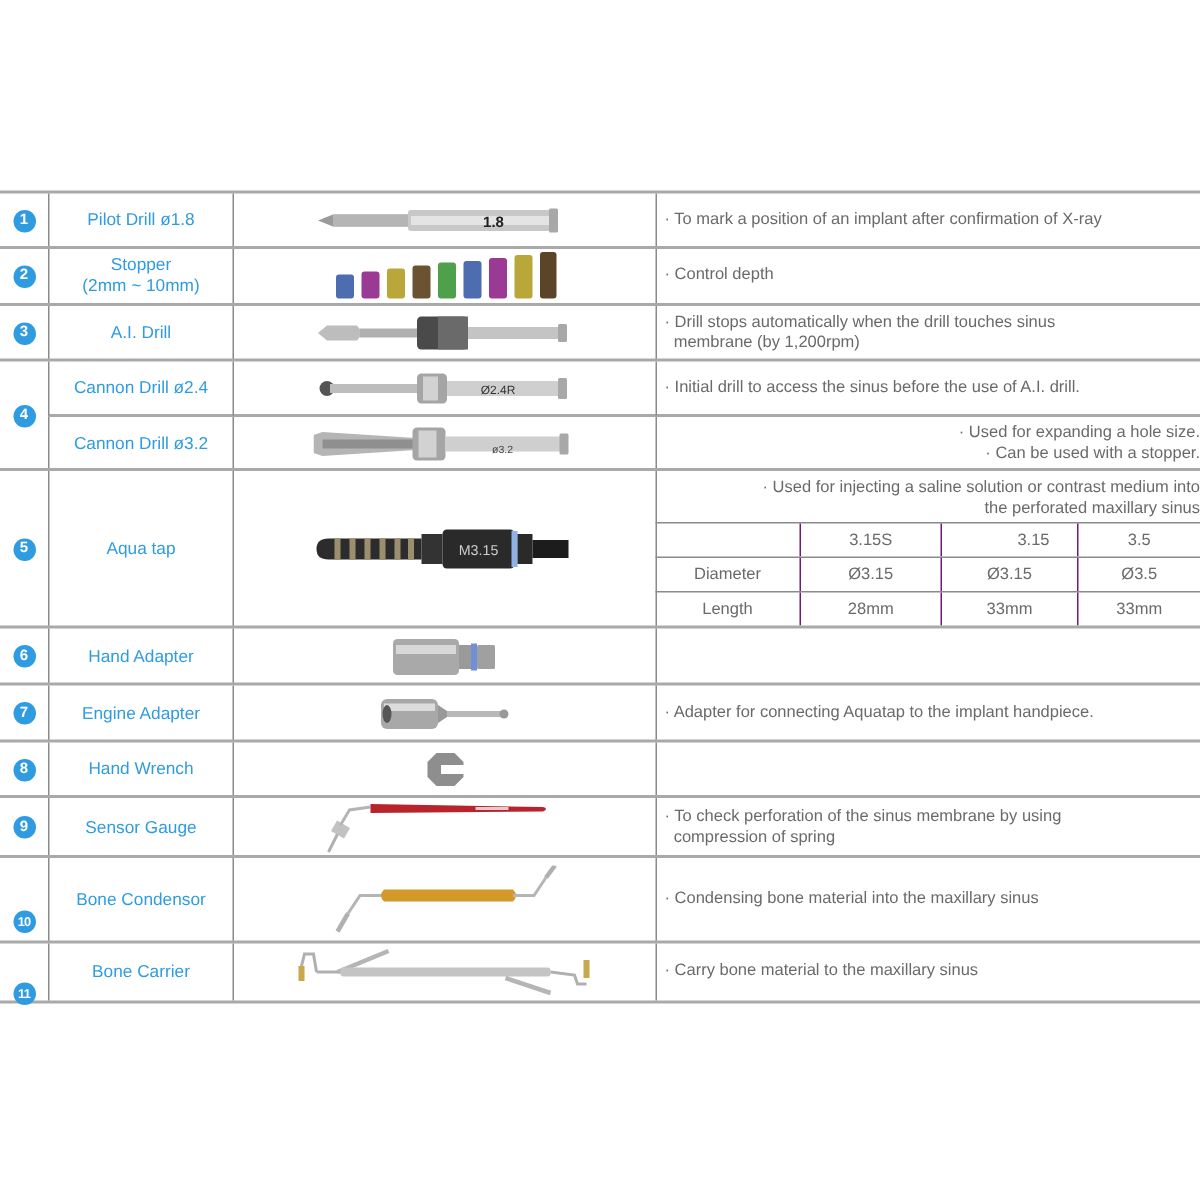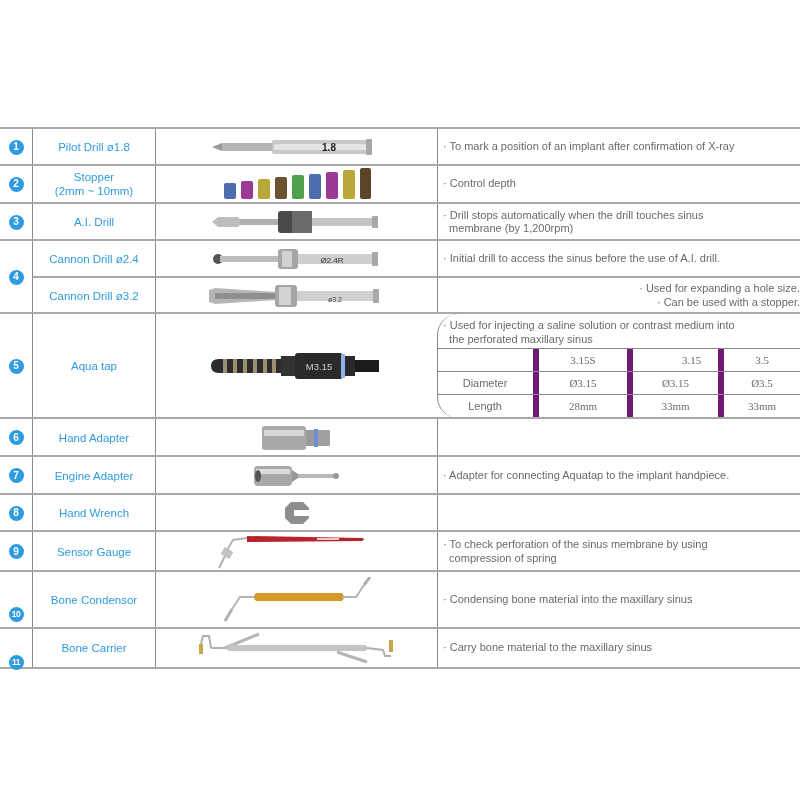--- a/index.html
+++ b/index.html
@@ -18,21 +18,21 @@
   .badge { width:15px; height:15px; border-radius:50%; background:#2f9be0; color:#fff; font-weight:bold;
            font-size:10px; display:flex; align-items:center; justify-content:center; line-height:1; }
   .badge.sm { font-size:8.5px; letter-spacing:-0.5px;margin-top:28px; }
   .desc-lines div { white-space:nowrap; }
   .sub-divider { position:absolute; left:32px; right:363px; height:0; border-top:2px solid #a9a9a9; }
   
   .subtbl { position:absolute; left:437px; width:363px; }
   .subrow { position:absolute; left:0; width:363px; height:23px; border-top:1px solid #8a8a8a; box-sizing:border-box; }
   .subcell { position:absolute; top:0; bottom:0; box-sizing:border-box; display:flex; align-items:center; justify-content:center;
              color:#6a6a6a; font-size:11px; }
-  .subcell + .subcell { border-left:6px solid #701a75;font-family:Liberation Serif, serif; }
+  .subcell + .subcell { border-left:1px solid #701a75; }
   svg { display:block; }
 </style>
 </head>
 <body>
 
 <div class="tbl">
 
   <div class="row" style="top:0; height:38px;">
     <div class="cell c-badge">
         <div class="badge">1</div>
@@ -157,21 +157,21 @@
             <rect x="63" y="9" width="4" height="14"></rect>
         </g>
         <rect x="72" y="6" width="14" height="20" fill="#333"></rect>
         <rect x="86" y="3" width="48" height="26" rx="3" fill="#2a2a2a"></rect>
         <rect x="132" y="4" width="4" height="24" fill="#8fb1e8"></rect>
         <rect x="136" y="6" width="10" height="20" fill="#2a2a2a"></rect>
         <rect x="146" y="10" width="24" height="12" fill="#1c1c1c"></rect>
         <text x="110" y="20" font-size="9.5" fill="#ccc" text-anchor="middle" font-family="Liberation Sans, sans-serif">M3.15</text>
       </svg>
     </div>
-    <div class="cell c-desc desc-lines" style="align-items:flex-start; padding-top:5px; flex-direction:column;border-radius:21px;">
+    <div class="cell c-desc desc-lines" style="align-items:flex-end; padding-top:5px; flex-direction:column;">
       <div>· Used for injecting a saline solution or contrast medium into</div>
       <div style="white-space:pre;">  the perforated maxillary sinus</div>
     </div>
 
     <div class="subtbl" style="top:34px;">
       <div class="subrow" style="top:0;">
         <div class="subcell" style="left:0;width:96px;"></div>
         <div class="subcell" style="left:96px;width:94px;">3.15S</div>
         <div class="subcell" style="left:190px;width:91px;padding-left:32px;">3.15</div>
         <div class="subcell" style="left:281px;width:82px;">3.5</div>

